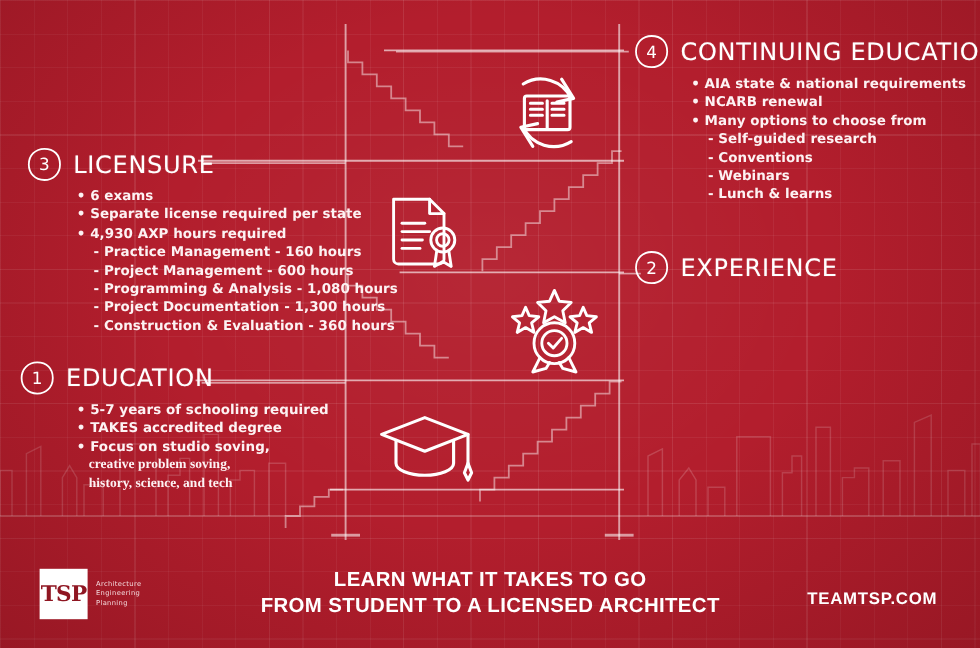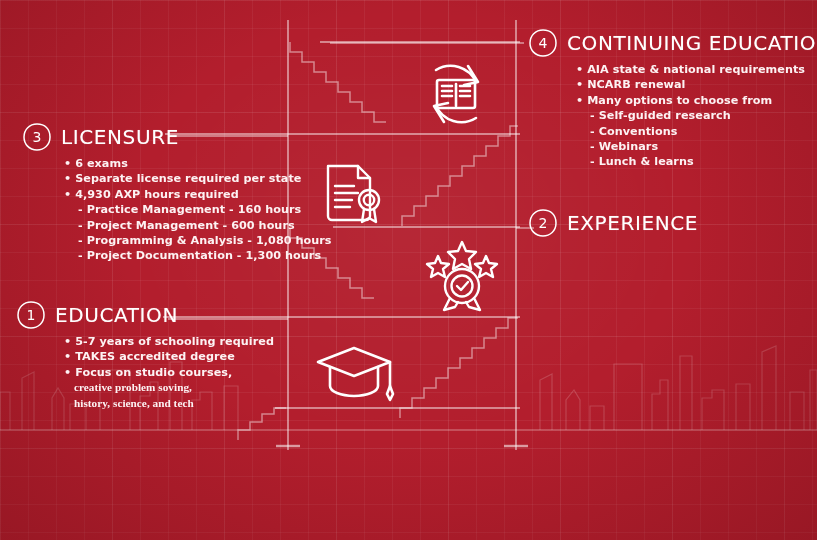--- a/index.html
+++ b/index.html
@@ -226,20 +226,21 @@
       <span class="htitle">LICENSURE</span>
     </div>
     <ul class="bul">
       <li class="b">6 exams</li>
       <li class="b">Separate license required per state</li>
       <li class="b">4,930 AXP hours required</li>
       <li class="s">Practice Management - 160 hours</li>
       <li class="s">Project Management - 600 hours</li>
       <li class="s">Programming &amp; Analysis - 1,080 hours</li>
       <li class="s">Project Documentation - 1,300 hours</li>
+      <li class="s">Construction &amp; Evaluation - 360 hours</li>
     </ul>
   </div>
 
   <div class="block" id="sec2">
     <div class="head">
       <span class="numcirc">
         <svg viewBox="0 0 30 30">
           <path d="M15,2 C23,2 28,7 28,15 C28,23 22,28 15,28 C7,28 2,22 2,15 C2,7.5 7.5,2 15,2 Z" fill="none" stroke="#fff" stroke-width="1.5"></path>
           <text x="15" y="20" text-anchor="middle" fill="#fff" font-size="14" font-family="DejaVu Sans, sans-serif">2</text>
         </svg>
@@ -254,20 +255,39 @@
         <svg viewBox="0 0 30 30">
           <path d="M15,2 C23,2 28,7 28,15 C28,23 22,28 15,28 C7,28 2,22 2,15 C2,7.5 7.5,2 15,2 Z" fill="none" stroke="#fff" stroke-width="1.5"></path>
           <text x="15" y="20" text-anchor="middle" fill="#fff" font-size="14" font-family="DejaVu Sans, sans-serif">1</text>
         </svg>
       </span>
       <span class="htitle">EDUCATION</span>
     </div>
     <ul class="bul">
       <li class="b">5-7 years of schooling required</li>
       <li class="b">TAKES accredited degree</li>
-      <li class="b">Focus on studio courses,</li>
+      <li class="b">Focus on studio soving,</li>
       <li class="c">creative problem soving,</li>
       <li class="c">history, science, and tech</li>
     </ul>
   </div>
 
+  <div class="footer">
+    <div class="logo">
+      <div class="logomark">
+        <span>TSP</span>
+      </div>
+      <div class="logotxt">
+        <div>Architecture</div>
+        <div>Engineering</div>
+        <div>Planning</div>
+      </div>
+    </div>
+
+    <div class="tagline">
+      <div>LEARN WHAT IT TAKES TO GO</div>
+      <div>FROM STUDENT TO A LICENSED ARCHITECT</div>
+    </div>
+
+    <div class="site">TEAMTSP.COM</div>
+  </div>
 
 </div>
 
 </body></html>

